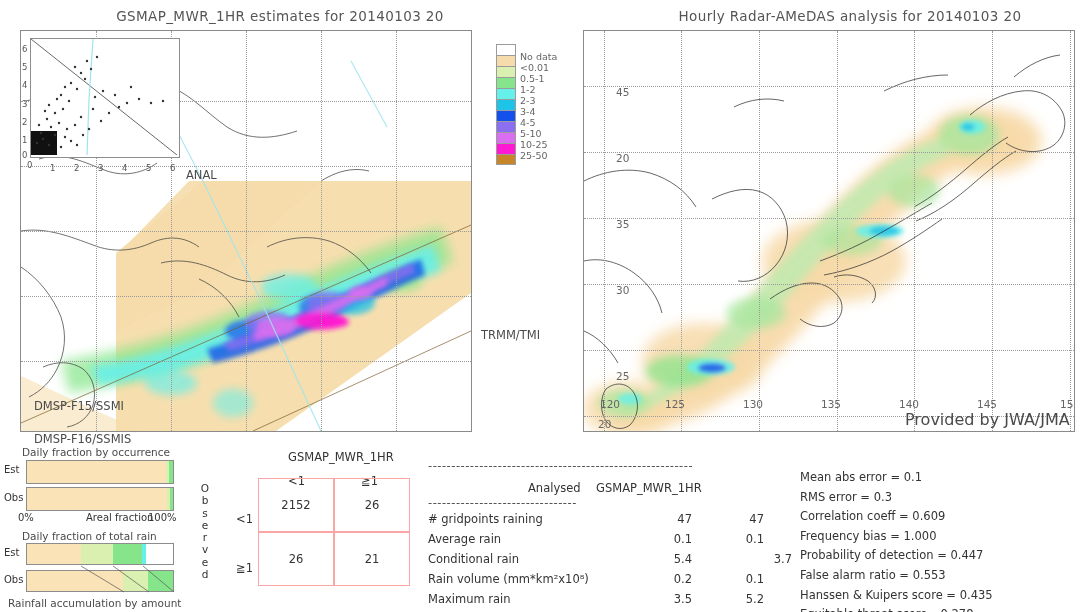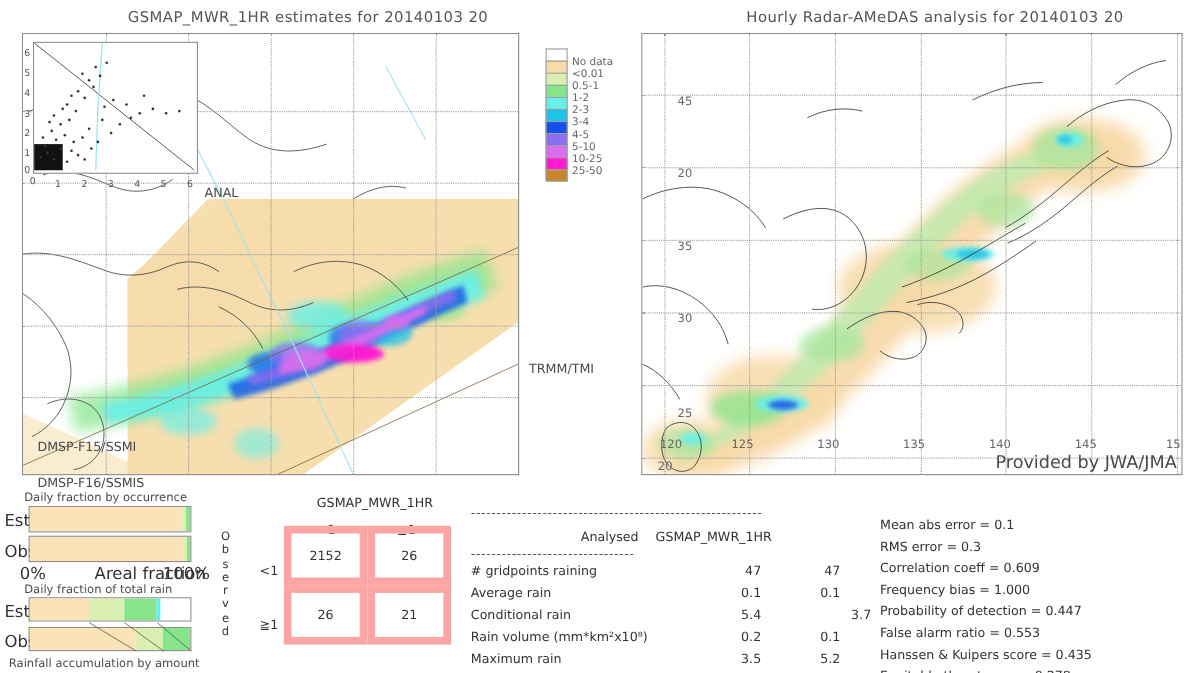--- a/index.html
+++ b/index.html
@@ -59,28 +59,28 @@
   #inset {
     position: absolute; left: 30px; top: 38px; width: 148px; height: 118px;
     background: #fff; border: 1px solid #8e8e8e;
   }
   #inset-title { position: absolute; left: 33px; top: 38px; font-size: 10.5px; color: #444; }
   .insetax { position: absolute; font-size: 8.5px; color: #555; }
 
   
   .barcap { position: absolute; font-size: 10.5px; color: #4a4a4a; white-space: nowrap; }
   .barrow { position: absolute; border: 1px solid #8c8c8c; box-sizing: border-box; overflow: hidden; display: flex; }
-  .barlab { position: absolute; font-size: 15px; color: #333; }
+  .barlab { position: absolute; font-size: 10px; color: #333; }
   .seg { height: 100%; }
 
   
   #ctable { position: absolute; left: 258px; top: 478px; width: 152px; height: 108px; }
   #ctable .cell {
     position: absolute; box-sizing: border-box;
-    border: 7px solid #fca5a5;
+    border: 1px solid #fca5a5;
     font-size: 11.5px; color: #333;
     display: flex; align-items: center; justify-content: center;
   }
   .chead { position: absolute; font-size: 11.5px; color: #333; white-space: nowrap; }
   #obs-vert { position: absolute; left: 199px; top: 482px; width: 12px;
               font-size: 10.5px; line-height: 12.3px; color: #333; text-align: center; }
 
   
   .stat { position: absolute; font-size: 11.5px; color: #333; white-space: nowrap; }
   .dash { position: absolute; font-size: 11.5px; color: #555; letter-spacing: .5px; white-space: nowrap; overflow: hidden; }

